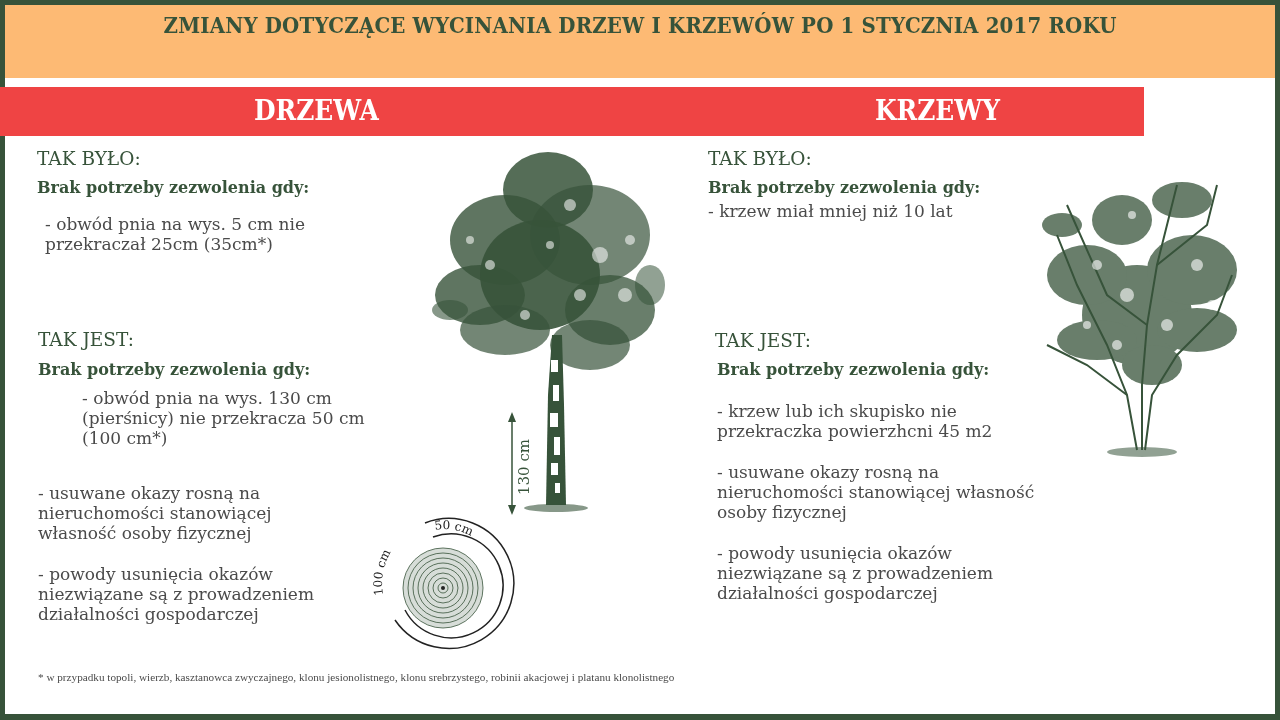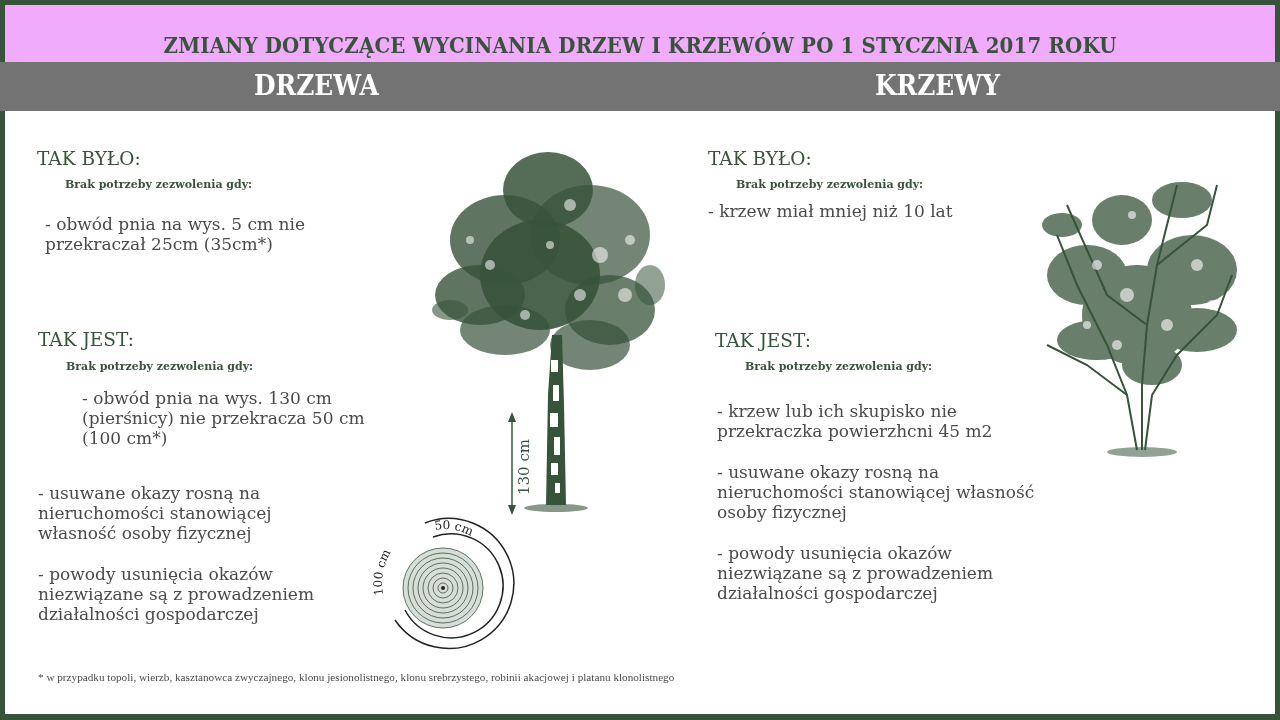--- a/index.html
+++ b/index.html
@@ -1,23 +1,23 @@
 <!DOCTYPE html>
 <html><head>
 <meta charset="utf-8">
 <style>
   html,body{margin:0;padding:0;}
   body{width:1280px;height:720px;overflow:hidden;background:#37533a;position:relative;font-family:"DejaVu Serif","Liberation Serif",serif;}
   .frame{position:absolute;left:5px;top:5px;width:1270px;height:709px;background:#ffffff;}
-  .title-band{position:absolute;left:0;top:0;width:1270px;height:73px;background:#f0abfc;display:flex;align-items:center;justify-content:center;}
+  .title-band{position:absolute;left:0;top:0;width:1270px;height:73px;background:#fdba74;display:flex;justify-content:center;}
   .title{font-family:"DejaVu Serif",serif;font-weight:bold;font-size:23px;color:#37533a;letter-spacing:0.2px;transform:scaleX(0.86);white-space:nowrap;margin-top:6px;}
-  .green-band{position:absolute;left:-5px;top:57px;width:1280px;height:49px;background:#737373;}
+  .green-band{position:absolute;left:-5px;top:82px;width:1144px;height:49px;background:#ef4444;}
   .col-head{position:absolute;top:8px;font-family:"DejaVu Serif",serif;font-weight:bold;font-size:27px;color:#fff;transform:scaleX(0.92);transform-origin:left center;}
   .heading{position:absolute;font-family:"DejaVu Serif",serif;font-weight:normal;font-size:18.5px;color:#37533a;white-space:nowrap;}
-  .subhead{position:absolute;font-family:"DejaVu Serif",serif;font-weight:bold;font-size:11px;color:#37533a;white-space:nowrap;margin-left:28px;}
+  .subhead{position:absolute;font-family:"DejaVu Serif",serif;font-weight:bold;font-size:16px;color:#37533a;white-space:nowrap;}
   .item{position:absolute;font-family:"DejaVu Serif",serif;font-size:17px;line-height:20px;color:#4a4a4a;white-space:pre;}
   .footnote{position:absolute;left:33px;top:666px;font-family:Liberation Serif, serif;font-size:11.2px;color:#4a4a4a;white-space:nowrap;}
   .site{position:absolute;left:983px;top:663px;font-family:"DejaVu Serif",serif;font-weight:bold;font-size:20px;color:#37533a;white-space:nowrap;}
   svg{position:absolute;}
 </style>
 </head>
 <body>
 
 <div class="frame">
 

